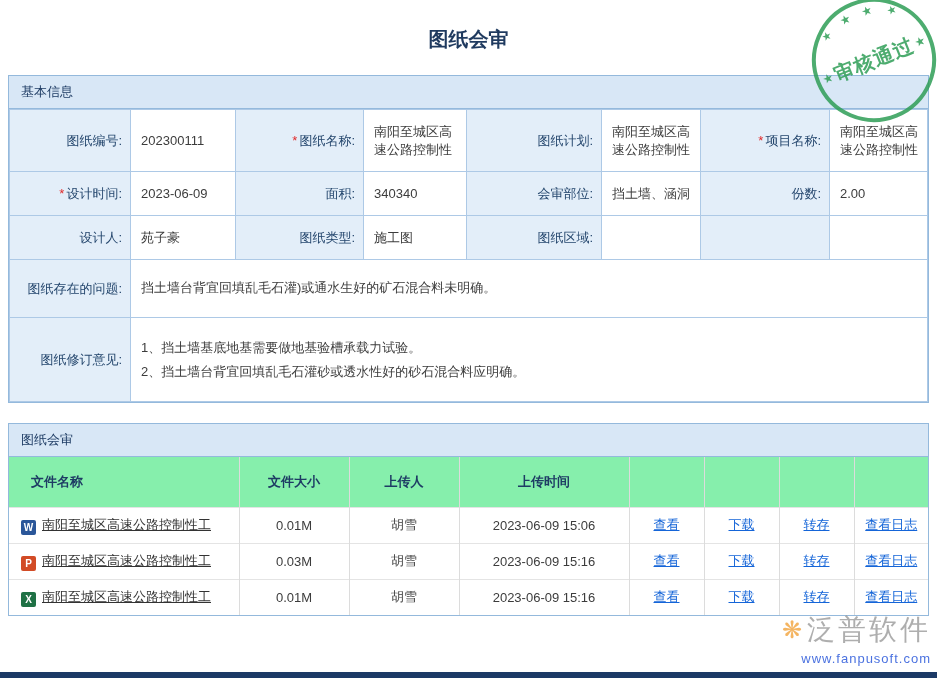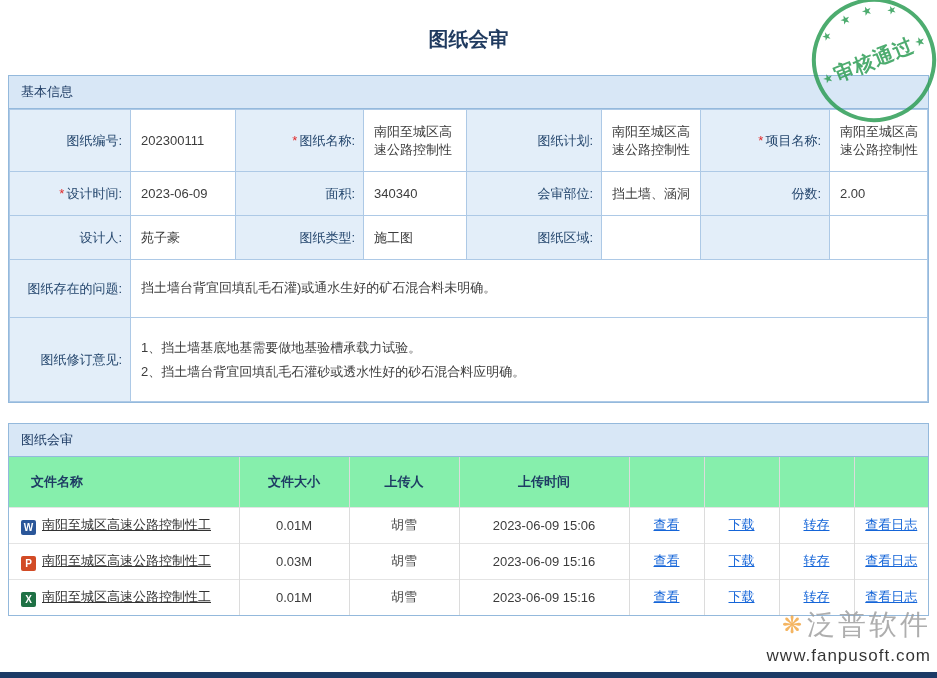--- a/index.html
+++ b/index.html
@@ -91,21 +91,21 @@
   .st6 { top: 50%; right: 7px; transform: translateY(-50%); font-size: 12px; }
 
   
   .watermark {
     position: absolute; right: 6px; bottom: 12px; text-align: right;
     z-index: 8; pointer-events: none; opacity: 0.8;
   }
   .wm-row { display: flex; align-items: center; justify-content: flex-end; gap: 5px; }
   .wm-logo  { color: #f2a33c; font-size: 24px; line-height: 1; }
   .wm-brand { color: #9a9a9a; font-size: 28px; letter-spacing: 3px; }
-  .wm-url   { color: #000000; font-size: 17px; margin-top: 2px; letter-spacing: 1px; margin-left: 28px; }
+  .wm-url   { color: #1d4ed8; font-size: 13px; margin-top: 2px; letter-spacing: 1px; margin-left: 28px; }
 
   
   .bottom-bar {
     position: absolute; left: 0; right: 0; bottom: 0;
     height: 6px; background: #1c3a66;
   }
 </style>
 </head>
 <body>
 

